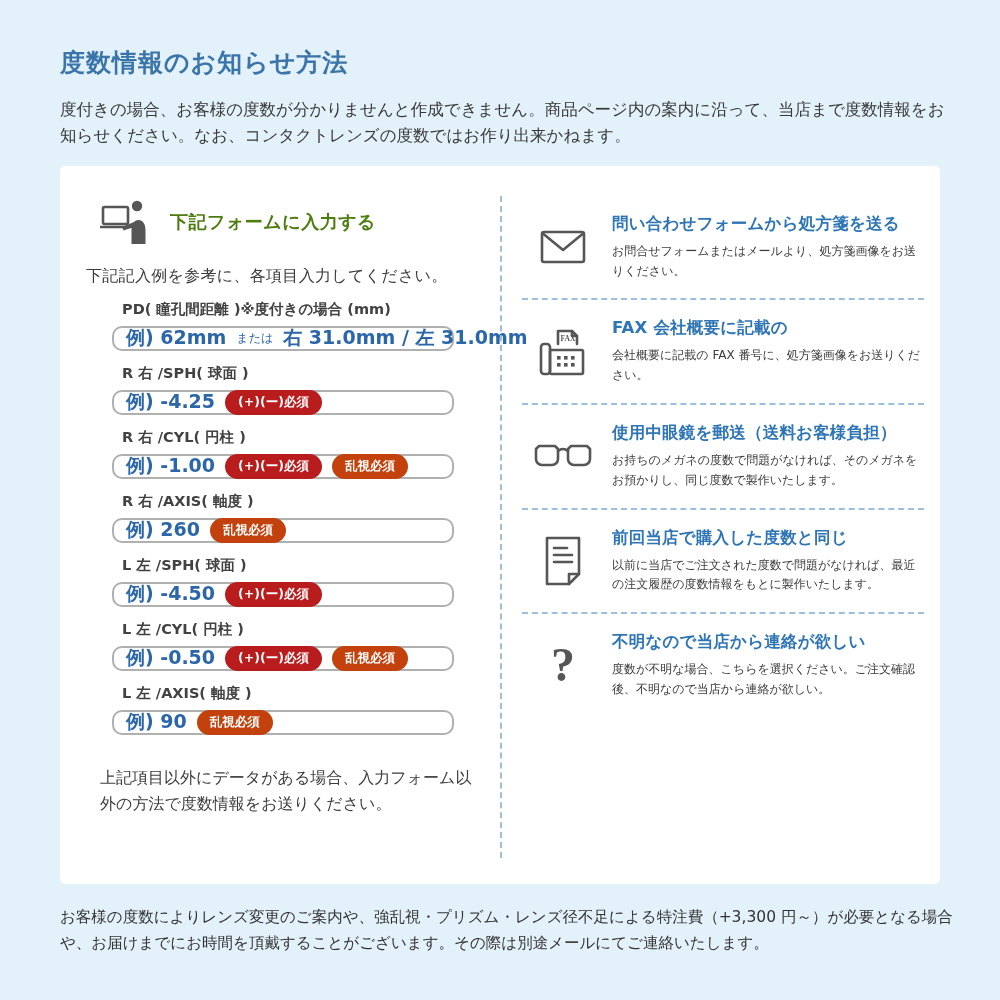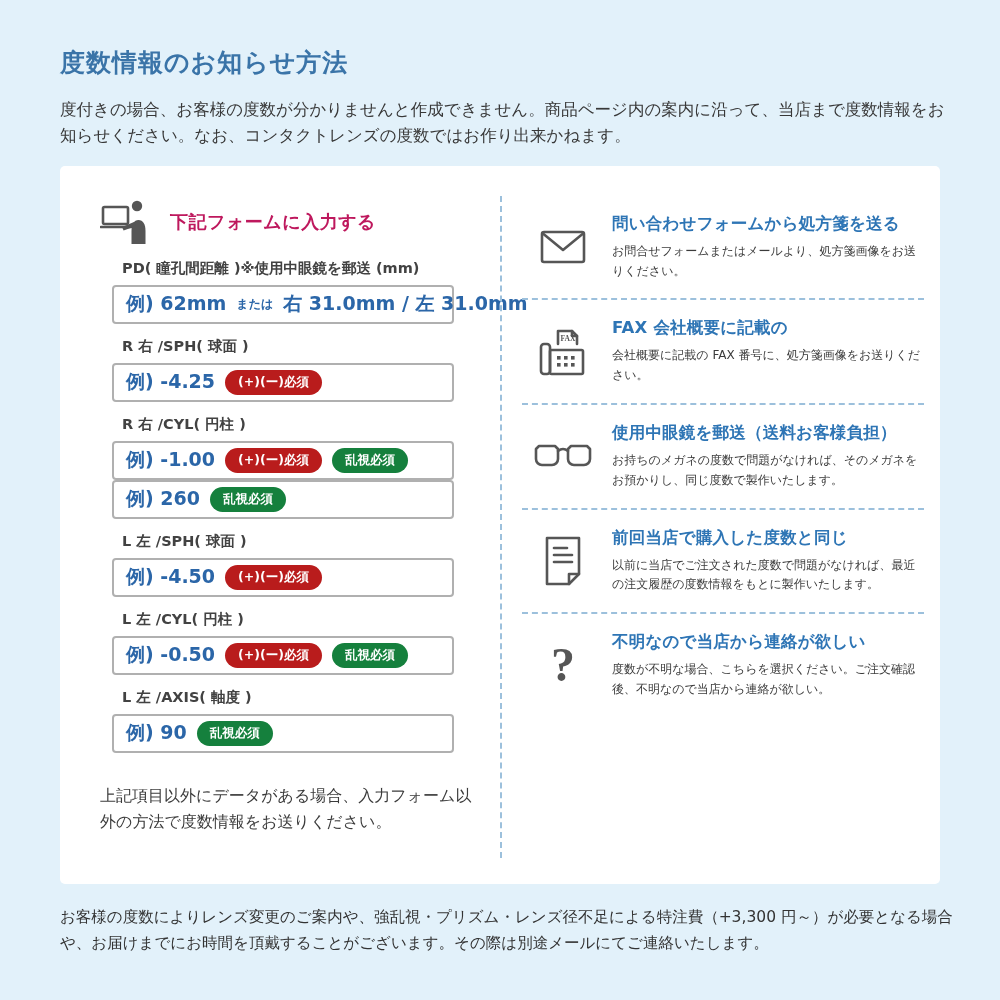--- a/index.html
+++ b/index.html
@@ -23,43 +23,43 @@
 
   .card {
     width:880px; min-height:718px; background:#ffffff; border-radius:5px;
     display:flex; padding:30px 0 26px 0;
   }
   .col-left { width:440px; padding:2px 22px 0 26px; }
   .col-right { width:440px; border-left:2px dashed #9cc0dc; padding:0 16px 0 20px; }
 
   
   .col-head { display:flex; align-items:center; gap:20px; padding-left:14px; height:48px; }
-  .col-head h2 { font-size:18px; font-weight:bold; color:#be185d; letter-spacing:0.5px; }
+  .col-head h2 { font-size:18px; font-weight:bold; color:#4d7c0f; letter-spacing:0.5px; }
   .presenter { width:50px; height:44px; flex-shrink:0; }
 
   .sub { font-size:16px; color:#3b3b3b; margin:20px 0 10px 0; letter-spacing:0.3px; }
 
   .field-label {
     font-size:14.5px; font-weight:bold; color:#424242;
     margin:13px 0 7px 0; padding-left:36px;
   }
   .field-box {
-    margin-left:26px; width:342px; height:39px;
-    border:2px solid #b0b0b0; border-radius:4px; background:#fff;
+    margin-left:26px; width:342px; height:25px;
+    border:2px solid #b0b0b0; border-radius:10px; background:#fff;
     display:flex; align-items:center; padding:4px 12px; gap:10px;
   }
   .ex { color:#2b66a8; font-weight:bold; font-size:19px; white-space:nowrap; }
-  .ex-small { color:#2b66a8; font-weight:bold; font-size:12px; white-space:nowrap; }
+  .ex-small { color:#2b66a8; font-weight:normal; font-size:12px; white-space:nowrap; }
   .badge {
     display:inline-flex; align-items:center; justify-content:center;
     height:25px; border-radius:13px; padding:0 13px;
     color:#fff; font-size:12.5px; font-weight:bold; white-space:nowrap;
   }
   .badge.blue { background:#b91c1c; }
-  .badge.orange { background:#15803d; }
+  .badge.orange { background:#c2410c; }
 
   .note {
     font-size:16px; line-height:1.65; color:#3b3b3b;
     margin-top:30px; padding-left:14px;
   }
 
   
   .method { display:flex; align-items:center; gap:16px; padding:17px 0 17px 8px; }
   .method + .method { border-top:2px dashed #9cc0dc; }
   .m-icon { width:66px; flex-shrink:0; display:flex; justify-content:center; align-items:center;font-family:Liberation Serif, serif; }
@@ -90,23 +90,24 @@
         <svg class="presenter" viewBox="0 0 50 44">
           <rect class="ln" x="3" y="7" width="25" height="17" rx="1.5"></rect>
           <path class="ln" d="M1 27 h30"></path>
           <circle class="fl" cx="37" cy="6" r="5.2"></circle>
           <path class="fl" d="M31.5 44 v-13 c0-7 2.5-11 7-11 c4.5 0 7 4 7 11 v13 z"></path>
           <path class="fl" d="M34 22 L22 27 l1.6 3.6 L36 26 z"></path>
         </svg>
         <h2>下記フォームに入力する</h2>
       </div>
 
-
-      <div>
-        <div class="field-label">PD( 瞳孔間距離 )※使用中眼鏡を郵送 (mm)</div>
+      <p class="sub">下記記入例を参考に、各項目入力してください。</p>
+
+      <div>
+        <div class="field-label">PD( 瞳孔間距離 )※度付きの場合 (mm)</div>
         <div class="field-box">
           <span class="ex">例) 62mm</span>
           <span class="ex-small">または</span>
           <span class="ex">右 31.0mm / 左 31.0mm</span>
         </div>
       </div>
 
       <div>
         <div class="field-label">R 右 /SPH( 球面 )</div>
         <div class="field-box">
@@ -118,20 +119,21 @@
       <div>
         <div class="field-label">R 右 /CYL( 円柱 )</div>
         <div class="field-box">
           <span class="ex">例) -1.00</span>
           <span class="badge blue">(+)(ー)必須</span>
           <span class="badge orange">乱視必須</span>
         </div>
       </div>
 
       <div>
+        <div class="field-label">R 右 /AXIS( 軸度 )</div>
         <div class="field-box">
           <span class="ex">例) 260</span>
           <span class="badge orange">乱視必須</span>
         </div>
       </div>
 
       <div>
         <div class="field-label">L 左 /SPH( 球面 )</div>
         <div class="field-box">
           <span class="ex">例) -4.50</span>

